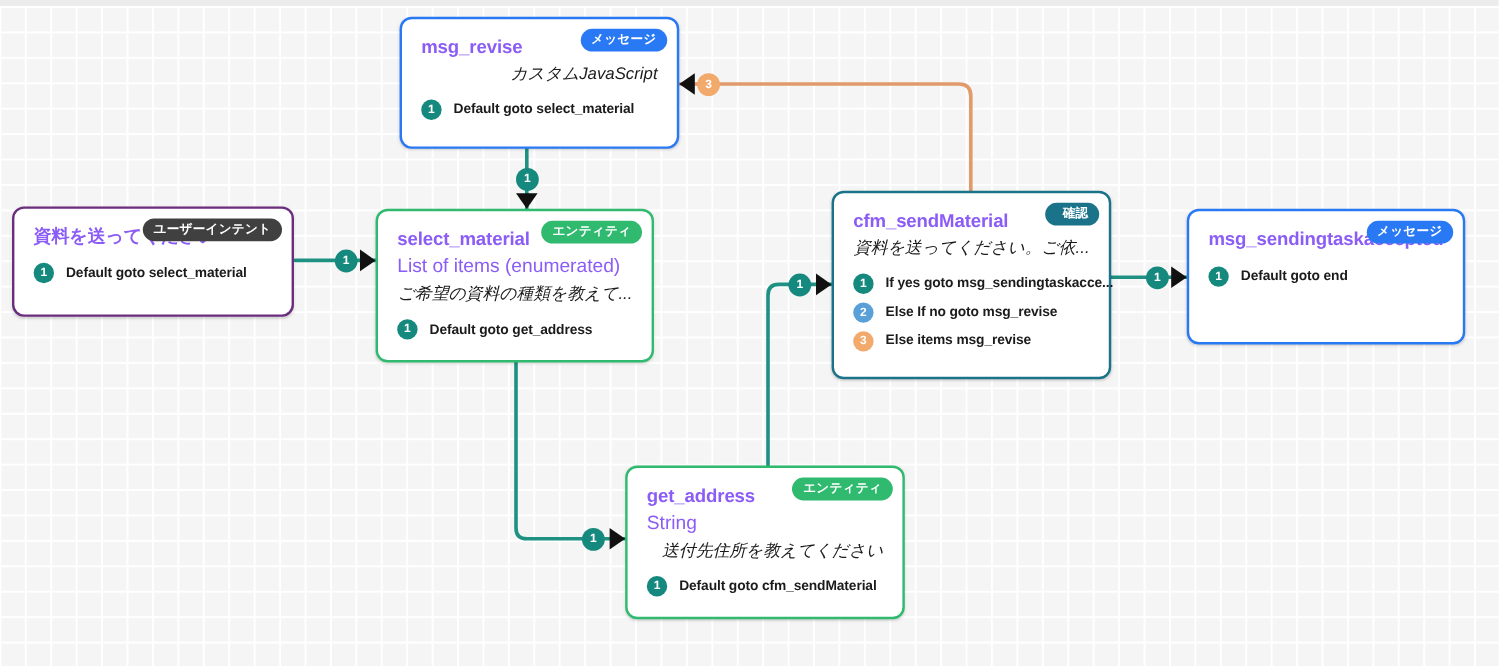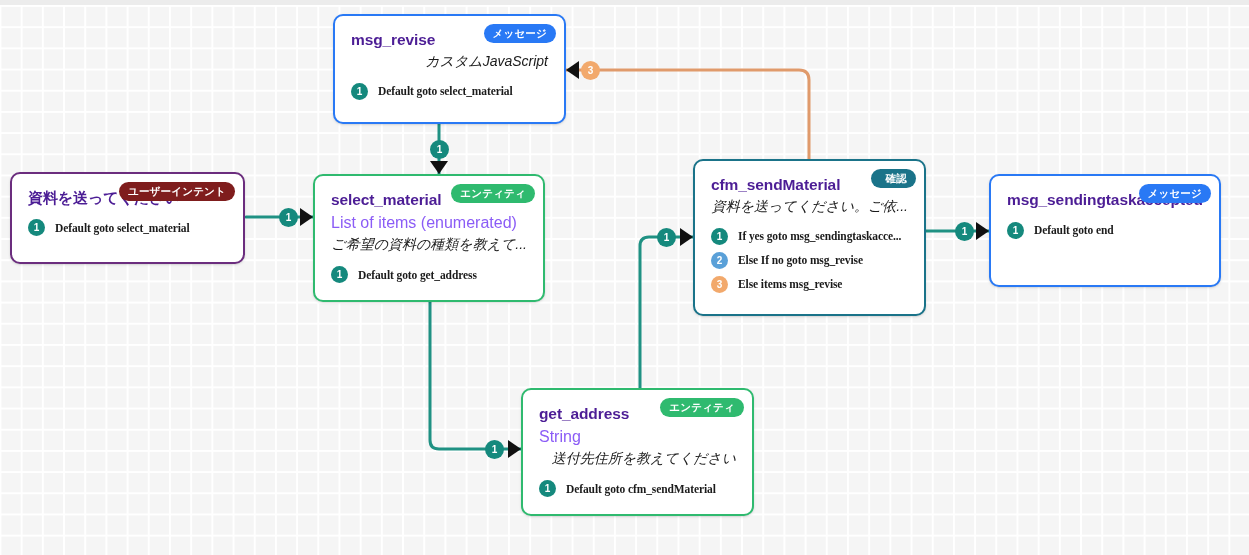--- a/index.html
+++ b/index.html
@@ -53,21 +53,21 @@
     padding: 3px 9px 4px 9px;
     font-size: 10.5px;
     font-weight: bold;
     line-height: 1.15;
     letter-spacing: 0.2px;
     white-space: nowrap;
   }
   .node-title {
     font-size: 15.5px;
     font-weight: bold;
-    color: #4c1d95;
+    color: #8b5cf6;
     letter-spacing: -0.1px;
     white-space: nowrap;
     line-height: 1.35;
   }
   .node-title.jp {
     font-size: 15px;
     font-weight: bold;
   }
   .node-subtitle {
     font-size: 16px;
@@ -105,21 +105,20 @@
     display: flex;
     align-items: center;
     justify-content: center;
     margin-right: 10px;
   }
   .tlabel {
     font-size: 11.5px;
     font-weight: bold;
     color: #1b1b1b;
     letter-spacing: -0.1px;
-    font-family: Liberation Serif, serif;
   }
   .edge-badge {
     position: absolute;
     width: 19px;
     height: 19px;
     border-radius: 50%;
     color: #ffffff;
     font-size: 10px;
     font-weight: bold;
     display: flex;
@@ -150,21 +149,21 @@
       <path d="M 640 388 L 640 246 Q 640 237 649 237 L 693 237" stroke="#1f9183" stroke-width="3" fill="none" stroke-linecap="round"></path>
       <polygon points="680,228 680,246 693,237" fill="#111111"></polygon>
       <path d="M 926 231 L 989 231" stroke="#1f9183" stroke-width="3" fill="none" stroke-linecap="round"></path>
       <polygon points="976,222 976,240 989,231" fill="#111111"></polygon>
       <path d="M 809 159 L 809 80 Q 809 70 799 70 L 566 70" stroke="#e09a6b" stroke-width="3" fill="none" stroke-linecap="round"></path>
       <polygon points="579,61 579,79 566,70" fill="#111111"></polygon>
     </svg>
   <div id="node-layer">
       <div class="node" style="left: 10px; top: 172px; width: 235px; height: 92px; border: 2px solid rgb(107, 45, 126);">
         <div class="node-inner">
-          <div class="badge" style="background: #7f1d1d; margin-left: 44px;">ユーザーインテント</div>
+          <div class="badge" style="background: #404040; margin-left: 44px;">ユーザーインテント</div>
           <div class="node-title jp">資料を送ってください</div>
           <div class="transitions">
             <div class="transition">
               <div class="tnum" style="background: rgb(21, 137, 125);">1</div>
               <div class="tlabel">Default goto select_material</div>
             </div>
           </div>
         </div>
       </div>
       <div class="node" style="left: 333px; top: 14px; width: 233px; height: 110px; border: 2px solid rgb(41, 121, 245);">

